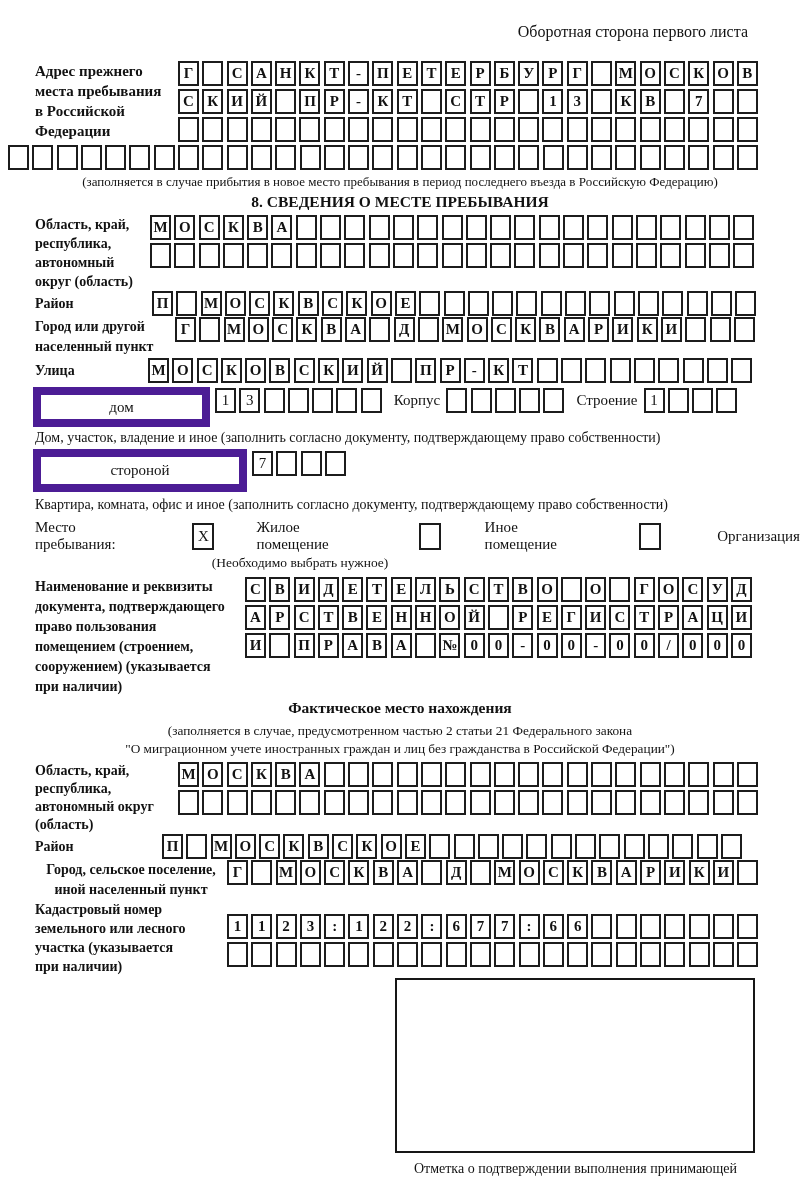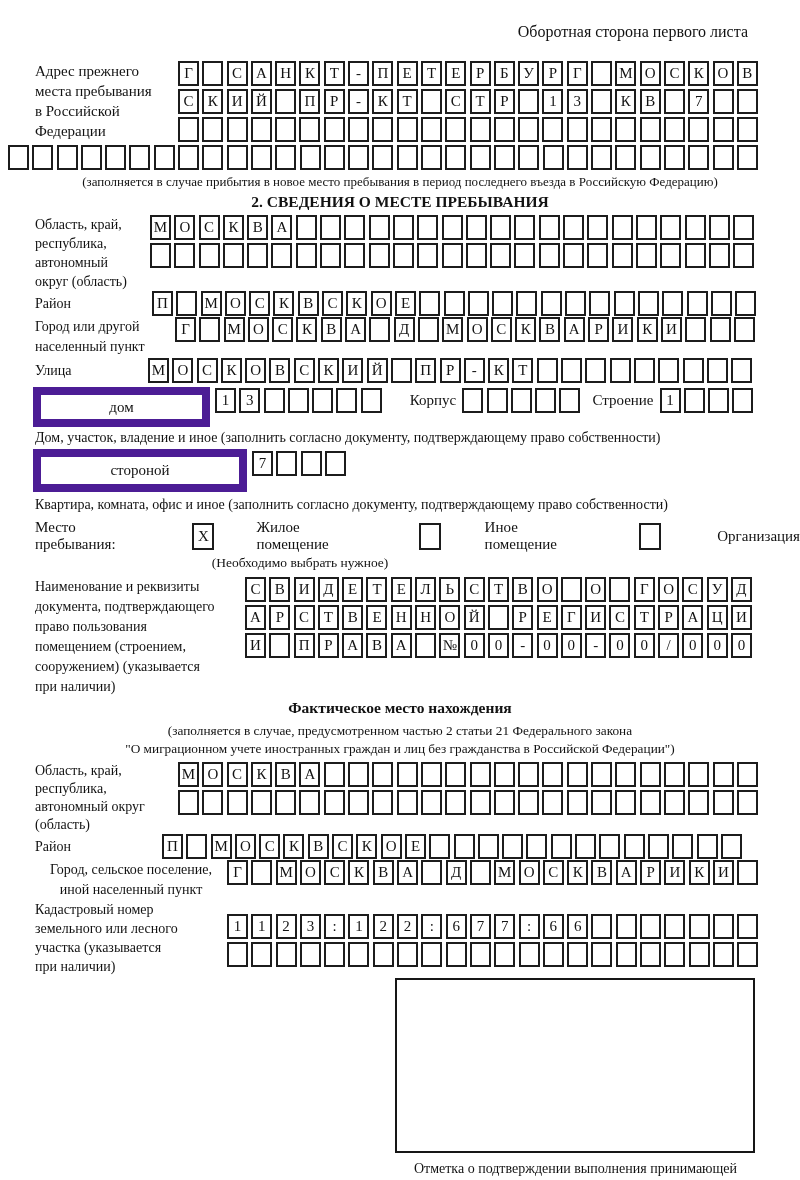--- a/index.html
+++ b/index.html
@@ -19,21 +19,21 @@
   .cells { display:flex; gap:3.3px; }
   .cell {
     flex:0 0 auto;
     width:17px; height:21px;
     border:2px solid #1c1c1c;
     font-size:15px; line-height:21px;
     text-align:center;
     background:#fff;
   }
   .rowcol { display:flex; flex-direction:column; gap:3px; }
-  .fieldrow { display:flex; align-items:flex-start; margin-left:35px; }
+  .fieldrow { display:flex; align-items:flex-start; margin-left:35px;font-weight:bold; }
   .lbl { flex:0 0 auto; font-size:14px; line-height:19px; white-space:pre-line; }
   .lbl-a { font-size:15px; line-height:20px; width:143px; }
   .pt3 { padding-top:3px; }
   .center { text-align:center; }
   .note1 { font-size:13px; margin-top:4px; }
   .title { font-weight:bold; font-size:15.5px; margin-top:3px; }
   .caption { margin-left:35px; font-size:14px; margin-top:3px; }
   .bigbox {
     flex:0 0 auto;
     border:8px solid #4c1d95;
@@ -184,21 +184,21 @@
       <span class="cell"></span>
       <span class="cell"></span>
       <span class="cell"></span>
       <span class="cell"></span>
       <span class="cell"></span>
       <span class="cell"></span>
       <span class="cell"></span>
     </div>
   <div class="center note1">(заполняется в случае прибытия в новое место пребывания в период последнего въезда в Российскую Федерацию)</div>
 
-  <div class="center title">2. СВЕДЕНИЯ О МЕСТЕ ПРЕБЫВАНИЯ</div>
+  <div class="center title">8. СВЕДЕНИЯ О МЕСТЕ ПРЕБЫВАНИЯ</div>
 
   <div class="fieldrow" style="margin-top:4px; min-height:76px;">
     <div class="lbl" style="width:115px;">Область, край,
 республика,
 автономный
 округ (область)</div>
     <div class="rowcol">
       <div class="cells">
           <span class="cell">М</span>
           <span class="cell">О</span>
@@ -353,21 +353,21 @@
     <div class="bigbox" style="width:161px;">дом</div>
     <div class="cells" style="margin-left:5px; margin-top:1px;">
         <span class="cell">1</span>
         <span class="cell">3</span>
         <span class="cell"></span>
         <span class="cell"></span>
         <span class="cell"></span>
         <span class="cell"></span>
         <span class="cell"></span>
       </div>
-    <div class="inline-lbl" style="margin-left:28px;">Корпус</div>
+    <div class="inline-lbl" style="margin-left:12px;">Корпус</div>
     <div class="cells" style="margin-left:6px; margin-top:1px;">
         <span class="cell"></span>
         <span class="cell"></span>
         <span class="cell"></span>
         <span class="cell"></span>
         <span class="cell"></span>
       </div>
     <div class="inline-lbl" style="margin-left:12px;">Строение</div>
     <div class="cells" style="margin-left:6px; margin-top:1px;">
         <span class="cell">1</span>

